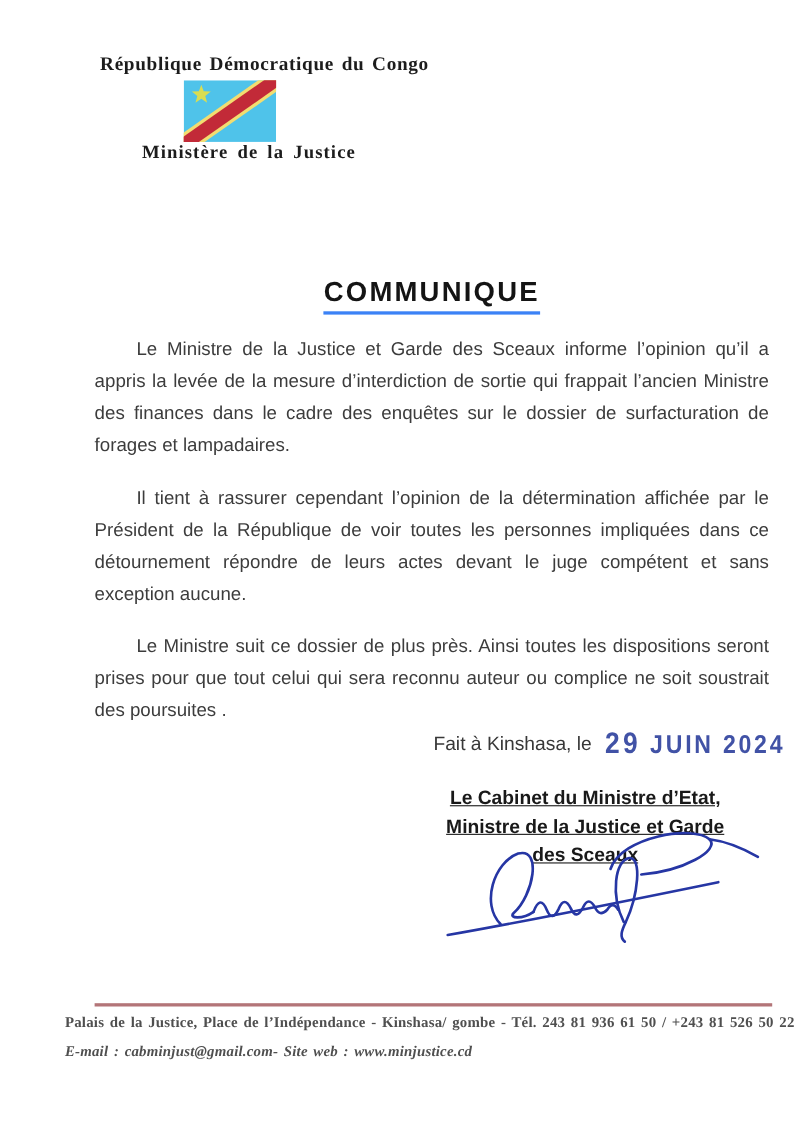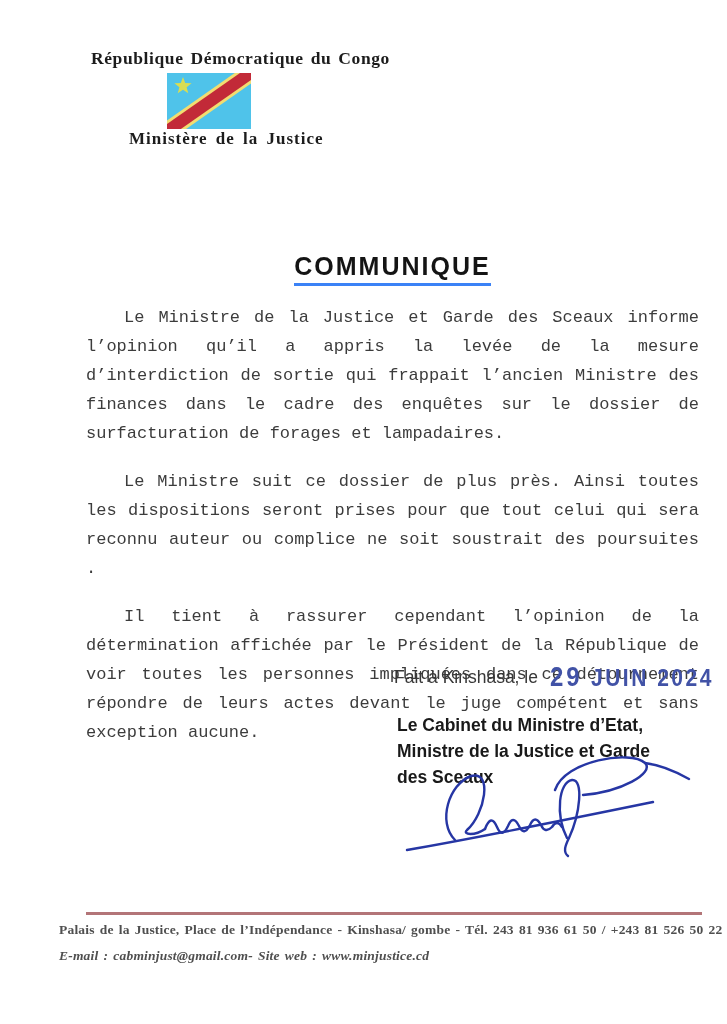--- a/index.html
+++ b/index.html
@@ -24,33 +24,33 @@
   .title{position:absolute;left:0;top:252px;width:727px;text-align:center;}
   .title span{
     display:inline-block;font-weight:bold;font-size:25px;letter-spacing:2px;
     color:#141414;border-bottom:3px solid #3b82f6;padding-bottom:2px;
   }
   
   .bodytext{
     position:absolute;left:57px;top:303px;width:613px;
     font-size:17px;line-height:29px;color:#3c3c3c;text-align:justify;
   }
-  .bodytext p{margin:0 0 19px 0;text-indent:38px;font-family:Liberation Mono, monospace;}
+  .bodytext p{margin:0 0 19px 0;text-indent:38px;}
   
   .dateline{position:absolute;left:365px;top:663px;white-space:nowrap;}
   .date-prefix{font-size:17.5px;color:#383838;}
   .stamp{
     font-weight:bold;font-size:21px;letter-spacing:2.5px;margin-left:12px;
     transform:scaleY(1.12);display:inline-block;vertical-align:-2px;
   }
   .stamp-day{font-size:24px;letter-spacing:3px;}
   
   .sigblock{
-    position:absolute;left:368px;top:712px;width:270px;
-    font-weight:bold;font-size:17.5px;line-height:26px;color:#191919;
+    position:absolute;left:368px;top:712px;width:270px;text-align:center;
+    font-weight:bold;font-size:17.5px;line-height:26px;color:#191919;text-decoration:underline;
   }
   .signature{position:absolute;left:376px;top:744px;width:286px;height:115px;}
   
   .rule{position:absolute;left:57px;top:912px;width:616px;height:3px;}
   .footer-line{
     position:absolute;left:30px;width:670px;text-align:left;
     font-family:"Liberation Serif",serif;font-weight:bold;font-size:13.5px;
     color:#4f4f4f;word-spacing:1.5px;letter-spacing:.2px;
   }
   .footer-address{top:922px;}
@@ -71,22 +71,22 @@
   </svg>
 
   <div class="ministry">Ministère de la Justice</div>
 
   <div class="title">
     <span>COMMUNIQUE</span>
   </div>
 
   <div class="bodytext">
     <p>Le Ministre de la Justice et Garde des Sceaux informe l’opinion qu’il a appris la levée de la mesure d’interdiction de sortie qui frappait l’ancien Ministre des finances dans le cadre des enquêtes sur le dossier de surfacturation de forages et lampadaires.</p>
+    <p>Il tient à rassurer cependant l’opinion de la détermination affichée par le Président de la République de voir toutes les personnes impliquées dans ce détournement répondre de leurs actes devant le juge compétent et sans exception aucune.</p>
     <p>Le Ministre suit ce dossier de plus près. Ainsi  toutes les dispositions seront prises pour que tout celui qui sera reconnu auteur ou complice ne soit soustrait des poursuites .</p>
-    <p>Il tient à rassurer cependant l’opinion de la détermination affichée par le Président de la République de voir toutes les personnes impliquées dans ce détournement répondre de leurs actes devant le juge compétent et sans exception aucune.</p>
   </div>
 
   <div class="dateline">
     <span class="date-prefix">Fait à Kinshasa, le</span><span class="stamp" style="color: rgb(65, 82, 166);"><span class="stamp-day">29</span> <span>JUIN 2024</span></span>
   </div>
 
   <div class="sigblock">
     <div>Le Cabinet du Ministre d’Etat,</div>
     <div>Ministre de la Justice et Garde</div>
     <div>des Sceaux</div>

